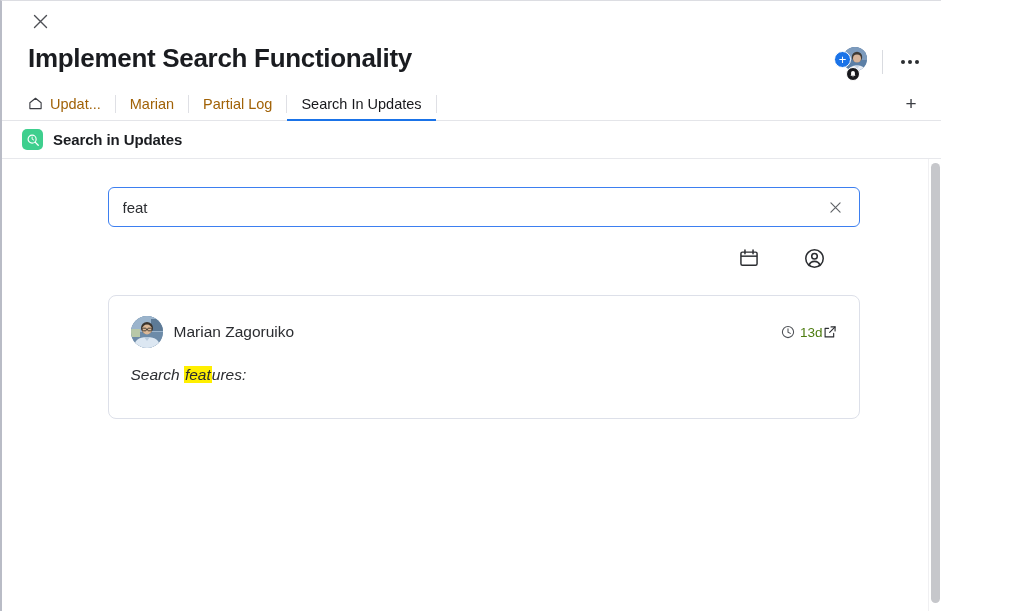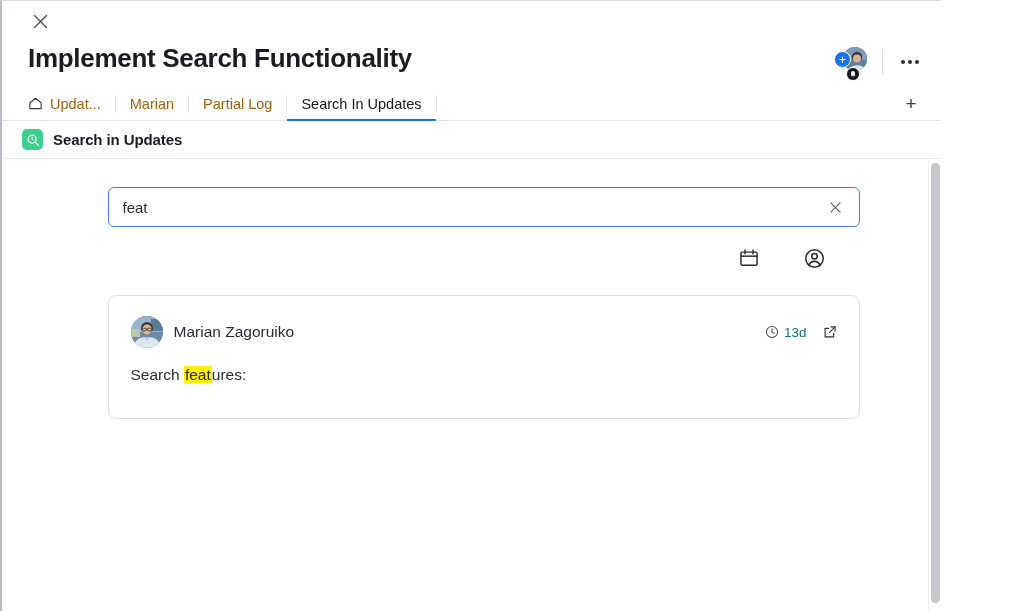--- a/index.html
+++ b/index.html
@@ -330,22 +330,22 @@
   }
 
   .author-name {
     font-size: 15.5px;
     color: #2b2d31;
   }
 
   .card-meta {
     display: flex;
     align-items: center;
-    gap: 16px;
-    color: #0f766e;
+    gap: 0;
+    color: #4d7c0f;
     font-size: 13.5px;
   }
 
   .card-meta .clock-wrap {
     display: flex;
     align-items: center;
     gap: 5px;
   }
 
   .open-link {
@@ -353,20 +353,21 @@
     display: flex;
     align-items: center;
     color: #2b2d31;
   }
 
   .card-body {
     padding-top: 18px;
     color: #2b2d31;
     font-size: 15.5px;
     line-height: 18px;
+    font-style: italic;
   }
 
   .para { margin-bottom: 12px; }
   .para.second { margin-top: 22px; }
 
   mark.hl {
     background: #ffef00;
     color: #2b2d31;
     padding: 0 1px;
   }

